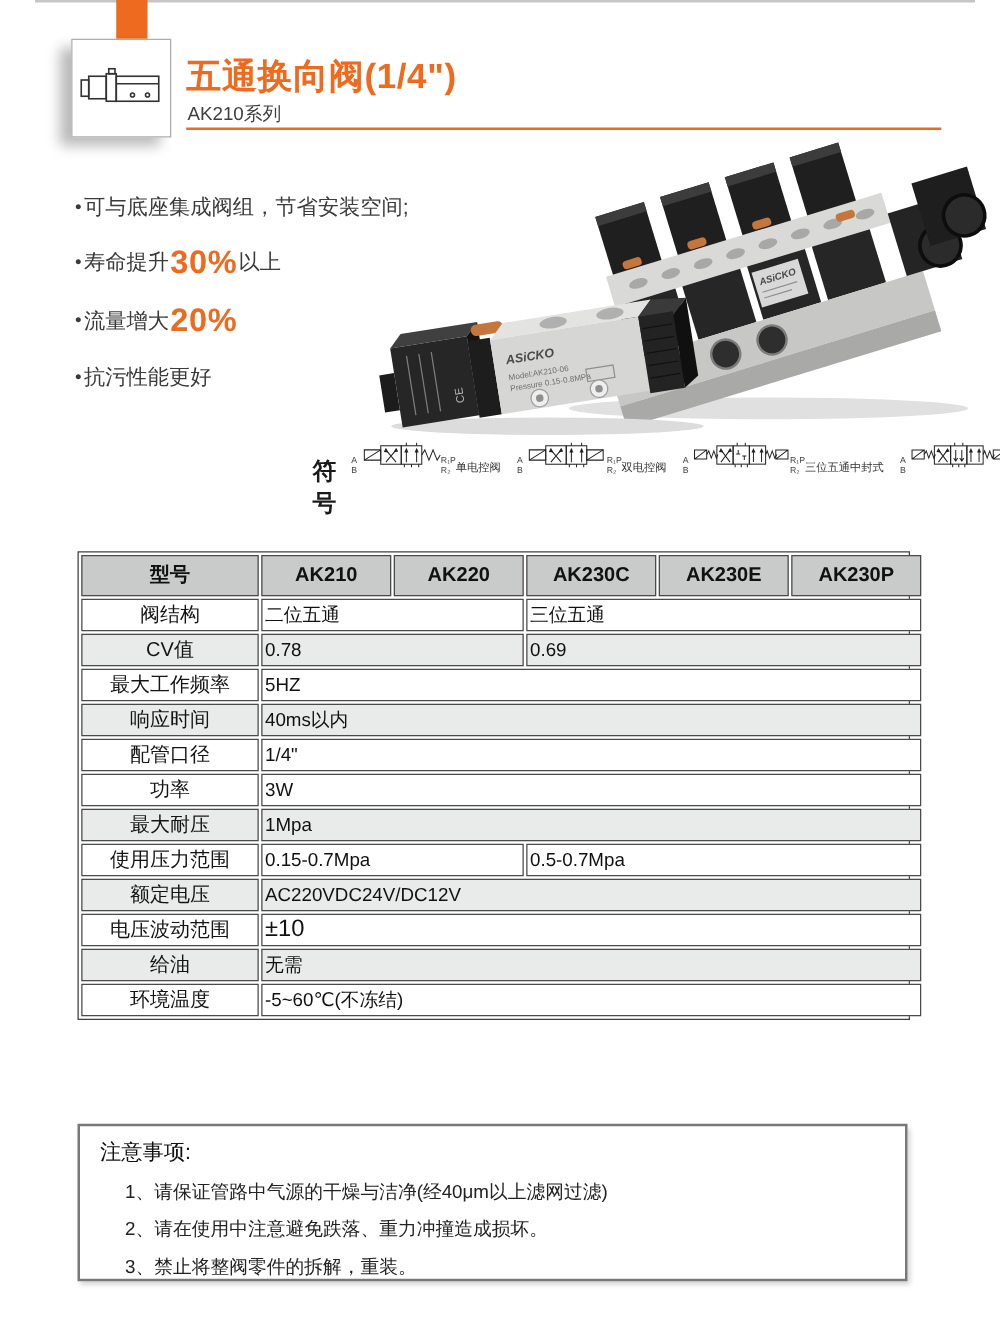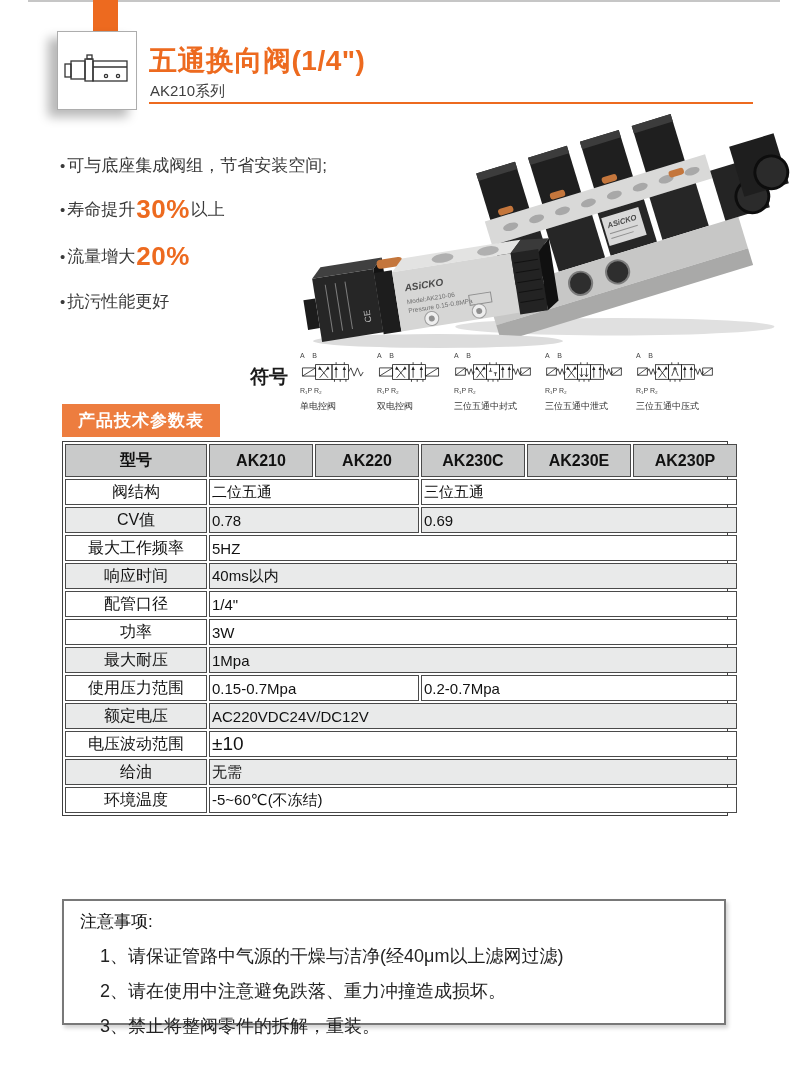--- a/index.html
+++ b/index.html
@@ -31,21 +31,21 @@
 
   
   .render{position:absolute}
   .render svg{overflow:visible}
   #manifold{left:415px;top:108px}
   #single-valve{left:298px;top:224px}
 
   
   .symbols{position:absolute;left:250px;top:352px;display:flex;align-items:flex-start}
   .sym-label{font-weight:bold;font-size:19px;color:#1a1a1a;margin:12px 12px 0 0}
-  .sym{display:flex;flex-direction:column;align-items:flex-start;margin-right:13px}
+  .sym{display:flex;flex-direction:row;align-items:flex-end;margin-right:13px}
   .sym-top{font-size:7px;color:#444;letter-spacing:3px;line-height:8px}
   .sym-bottom{font-size:7px;color:#444;line-height:8px;margin-top:-1px}
   .sym-cap{font-size:9px;color:#333;margin-top:5px;white-space:nowrap}
 
   
   .badge{position:absolute;left:62px;top:404px;background:var(--badge-bg);color:#fff;
          font-weight:bold;font-size:17px;padding:5px 16px;letter-spacing:1px}
 
   
   .spec-wrap{position:absolute;left:62px;top:441px;width:666px;border:1px solid #3f3f3f;background:#fff}
@@ -54,21 +54,21 @@
         font-size:15px;color:#111;padding:0 2px;font-weight:normal;background:#fff;overflow:hidden;white-space:nowrap}
   tr.hdr th{background:var(--table-header-bg);font-weight:bold;font-size:16px;height:33px}
   tr.alt th,tr.alt td{background:var(--table-alt-bg)}
   th.rowlabel{font-size:16px;color:#141414}
   td.big{font-size:19px}
 
   
   .notes{position:absolute;left:62px;top:899px;width:664px;height:126px;border:2px solid #787878;
          background:#fff;box-shadow:2px 3px 4px rgba(0,0,0,.18)}
   .notes-title{font-weight:normal;font-size:17px;color:#111;margin:9px 0 0 16px}
-  .note-item{font-size:18px;color:#222;margin:11px 0 0 36px}
+  .note-item{font-size:15px;color:#222;margin:11px 0 0 36px}
 </style>
 </head>
 <body>
 
 <div class="page">
 
   <div class="top-line"></div>
   <div class="orange-tab"></div>
 
   <div class="icon-box">
@@ -336,21 +336,20 @@
                 <polygon points="60,6 58,10.5 62,10.5"></polygon>
                 <polygon points="68,6 66,10.5 70,10.5"></polygon>
               </g>
             </svg></div>
           <div class="sym-bottom">R₁P R₂</div>
           <div class="sym-cap">三位五通中压式</div>
         </div>
       </div>
   </div>
 
-  <div class="badge">产品技术参数表</div>
 
   <div class="spec-wrap">
     <table>
       <colgroup>
         <col style="width:142px">
           <col style="width:104px">
           <col style="width:104px">
         <col style="width:104px">
           <col style="width:104px">
           <col style="width:104px">
@@ -390,21 +389,21 @@
             <th class="rowlabel">功率</th>
             <td colspan="5">3W</td>
           </tr>
           <tr class="alt">
             <th class="rowlabel">最大耐压</th>
             <td colspan="5">1Mpa</td>
           </tr>
           <tr>
             <th class="rowlabel">使用压力范围</th>
             <td colspan="2">0.15-0.7Mpa</td>
-            <td colspan="3">0.2-0.7Mpa</td>
+            <td colspan="3">0.5-0.7Mpa</td>
           </tr>
           <tr class="alt">
             <th class="rowlabel">额定电压</th>
             <td colspan="5">AC220VDC24V/DC12V</td>
           </tr>
           <tr>
             <th class="rowlabel">电压波动范围</th>
             <td colspan="5" class="big">±10</td>
           </tr>
           <tr class="alt">

